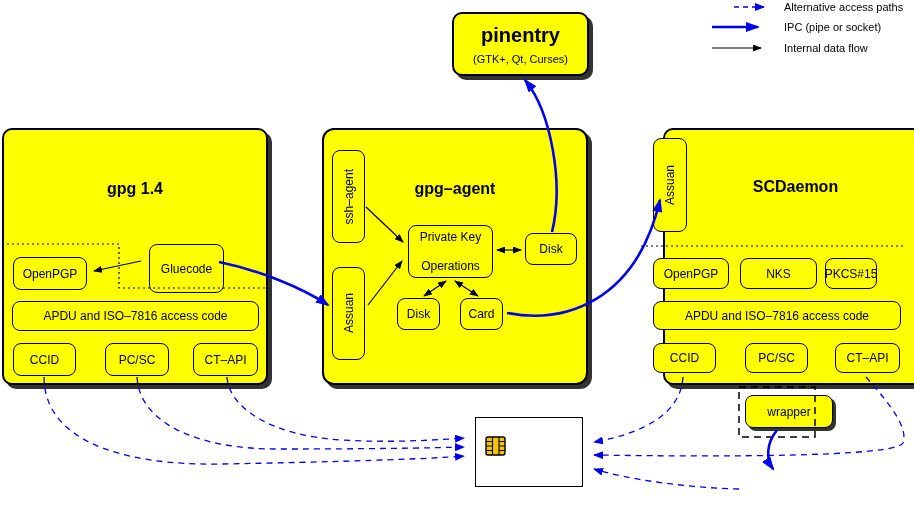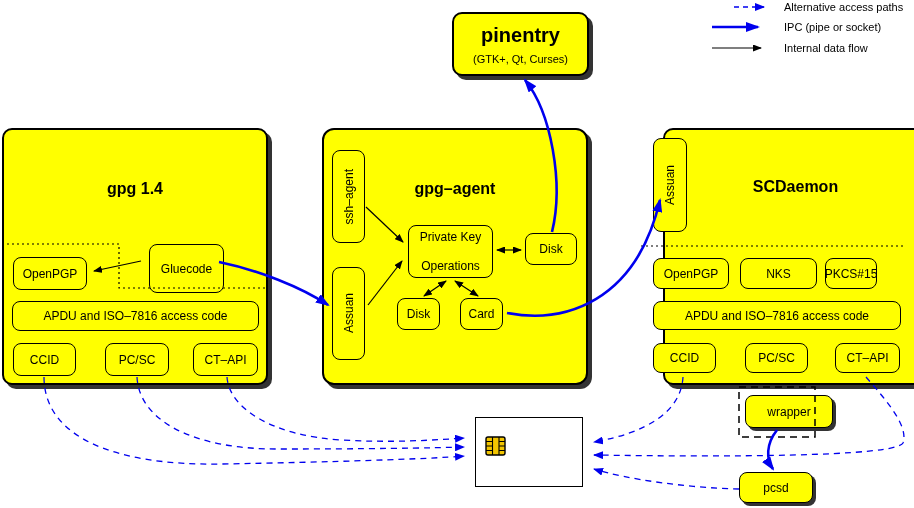--- a/index.html
+++ b/index.html
@@ -123,23 +123,20 @@
   <div class="sbox" style="left:745px; top:343px; width:63px; height:30px;">
     <span>PC/SC</span>
   </div>
   <div class="sbox" style="left:835px; top:343px; width:65px; height:30px;">
     <span>CT–API</span>
   </div>
 
   <div class="sbox" style="left:745px; top:395px; width:88px; height:33px; box-shadow:3px 3px 0 rgba(0,0,0,0.8); z-index:2;">
     <span>wrapper</span>
   </div>
-  <div class="sbox" style="left:739px; top:472px; width:74px; height:31px; box-shadow:3px 3px 0 rgba(0,0,0,0.8); z-index:2;">
-    <span>pcsd</span>
-  </div>
 
   <div class="cardbox" style="left:475px; top:417px; width:108px; height:70px;"></div>
 
   <div class="legend-label" style="left:784px; top:1px;">Alternative access paths</div>
   <div class="legend-label" style="left:784px; top:21px;">IPC (pipe or socket)</div>
   <div class="legend-label" style="left:784px; top:42px;">Internal data flow</div>
 
   <svg class="wires over" width="914" height="508" viewBox="0 0 914 508">
     <defs>
       <marker id="mb" markerUnits="userSpaceOnUse" markerWidth="9" markerHeight="7" refX="8" refY="3.5" orient="auto">

